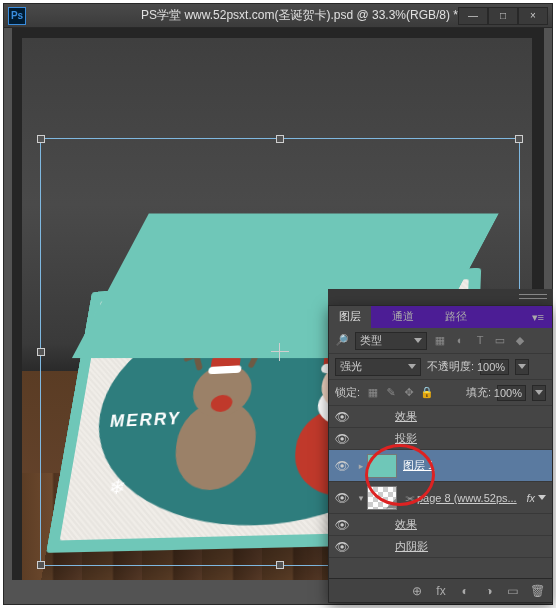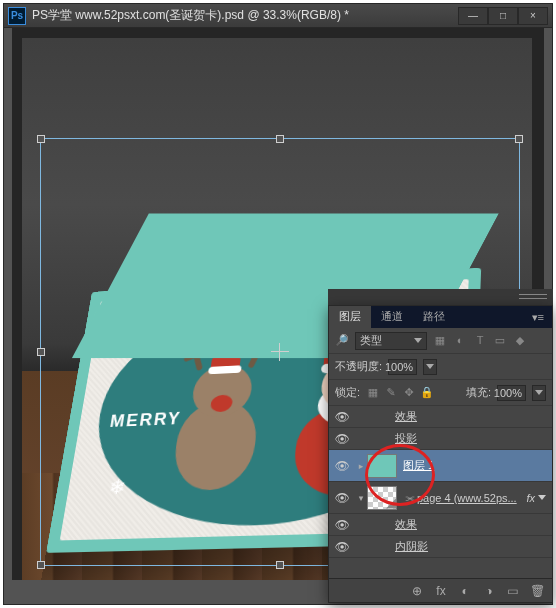--- a/index.html
+++ b/index.html
@@ -1,21 +1,21 @@
 <!DOCTYPE html>
 <html><head>
 <meta charset="utf-8">
 <style>
   * { margin: 0; padding: 0; box-sizing: border-box; font-family: "Microsoft YaHei", sans-serif; }
   body { width: 556px; height: 608px; background: #fff; overflow: hidden; position: relative; }
   
   .window { position: absolute; left: 3px; top: 3px; width: 550px; height: 602px; background: #535353; border: 1px solid #282828; }
   .titlebar { height: 24px; background: linear-gradient(#4a4a4a,#3b3b3b); display: flex; align-items: center; padding: 0 4px; border-bottom: 1px solid #282828; }
   .ps-icon { width: 18px; height: 18px; background: #001c33; border: 1px solid #3a8dde; display: flex; align-items: center; justify-content: center; color: #3a8dde; font-size: 10px; font-weight: bold; margin-right: 6px; }
-  .title { color: #e0e0e0; font-size: 12px; flex: 1; white-space: nowrap; overflow: hidden; }
+  .title { color: #e0e0e0; font-size: 12px; flex: 1; white-space: nowrap; overflow: hidden; text-align: right; }
   .win-btns { display: flex; gap: 0; }
   .win-btn { width: 30px; height: 18px; background: #3a3a3a; border: 1px solid #282828; color: #ccc; display: flex; align-items: center; justify-content: center; font-size: 10px; }
   
   .doc-area { position: absolute; top: 24px; left: 8px; right: 8px; bottom: 24px; background: #252525; overflow: hidden; }
   .canvas { position: absolute; left: 10px; top: 10px; width: 510px; height: 555px; background: linear-gradient(180deg,#3f3f3f 0%,#4a4a4a 30%,#3a3a3a 55%,#2a2a2a 60%,#5a3c24 60%,#6b4730 100%); }
   
   .floor { position: absolute; left: 0; right: 0; bottom: 0; height: 120px; background: repeating-linear-gradient(90deg,#5c3d25 0,#6e4a2e 30px,#4f331f 32px,#6b4730 60px); }
   
   .card { position: absolute; left: 40px; top: 170px; width: 420px; height: 330px; transform-style: preserve-3d; }
   .card-back { position: absolute; left: 10px; top: -20px; width: 350px; height: 170px; background: #6fc7b8; transform: skewX(-28deg) scaleY(0.85); transform-origin: bottom left; }
@@ -59,21 +59,21 @@
   .center-mark::before{content:'';position:absolute;left:0;right:0;top:8px;height:1px;background:#cfcfcf;}
   .center-mark::after{content:'';position:absolute;top:0;bottom:0;left:8px;width:1px;background:#cfcfcf;}
   
   .statusbar { position:absolute; left:0; right:0; bottom:0; height:20px; background:#424242; border-top:1px solid #282828; display:flex; align-items:center; font-size:11px; color:#ccc; padding:0 8px; gap:20px; }
   .statusbar .sep { width:1px; height:14px; background:#282828; }
   .tri { width:0;height:0;border-left:5px solid transparent;border-right:5px solid transparent;border-top:6px solid #888; margin-left:6px; }
   
   .layers-panel { position:absolute; right:3px; top:305px; width:225px; height:298px; background:#454545; border:1px solid #282828; box-shadow: 0 4px 14px rgba(0,0,0,0.5); font-size:11px; color:#ccc; }
   .panel-min { position:absolute; right:3px; top:289px; width:225px; height:16px; background:#383838; }
   .panel-min .bar { position:absolute; right:6px; top:5px; width:28px; height:5px; border-top:1px solid #888; border-bottom:1px solid #888; }
-  .tabs { display:flex; height:22px; background:#0f172a; align-items:flex-end; }
+  .tabs { display:flex; height:22px; background:#4c1d95; align-items:flex-end;gap:11px; }
   .tab { padding:3px 10px 4px; color:#aaa; font-size:11px; }
   .tab.active { background:#454545; color:#e0e0e0; }
   .panel-menu { margin-left:auto; padding:4px 8px; color:#aaa; }
   
   .row { display:flex; align-items:center; height:26px; padding:0 6px; gap:6px; border-bottom:1px solid #383838; }
   .row .icon { width:14px; text-align:center; color:#aaa; }
   .select { flex:0 0 72px; height:18px; background:#3a3a3a; border:1px solid #282828; display:flex; align-items:center; padding:0 4px; justify-content:space-between; }
   .select::after { content:''; width:0;height:0;border-left:4px solid transparent;border-right:4px solid transparent;border-top:5px solid #aaa; }
   .filter-icons { display:flex; gap:6px; color:#888; }
   .filter-icons span { width:14px; text-align:center; }
@@ -183,20 +183,23 @@
       </div>
     <div class="filter-icons">
       <span>▦</span>
       <span>◐</span>
       <span>T</span>
       <span>▭</span>
       <span>◆</span>
     </div>
   </div>
   <div class="row">
+    <div class="select" style="flex:0 0 86px">
+        <span>强光</span>
+      </div>
     <span class="label">不透明度:</span>
     <div class="pct-box">100%</div>
     <div class="pct-btn"></div>
   </div>
   <div class="row">
     <span class="label">锁定:</span>
     <div class="lock-icons">
       <span>▦</span>
       <span>✎</span>
       <span>✥</span>
@@ -224,21 +227,21 @@
       <div class="thumb" style="background:#6fc7b8"></div>
       <div class="lname">图层 1</div>
     </div>
     <div class="lrow">
       <div class="eye">👁</div>
       <div class="expand">▾</div>
       <div class="thumb checker">
           <div class="fold"></div>
         </div>
       <div class="chain">⫘</div>
-      <div class="lname">page 4 (www.52ps...</div>
+      <div class="lname">page 8 (www.52ps...</div>
       <div class="fx-label">fx</div>
     </div>
     <div class="lrow fx">
       <div class="eye">👁</div>
       <div style="width:40px"></div>
       <div class="lname">效果</div>
     </div>
     <div class="lrow fx">
       <div class="eye">👁</div>
       <div style="width:40px"></div>

